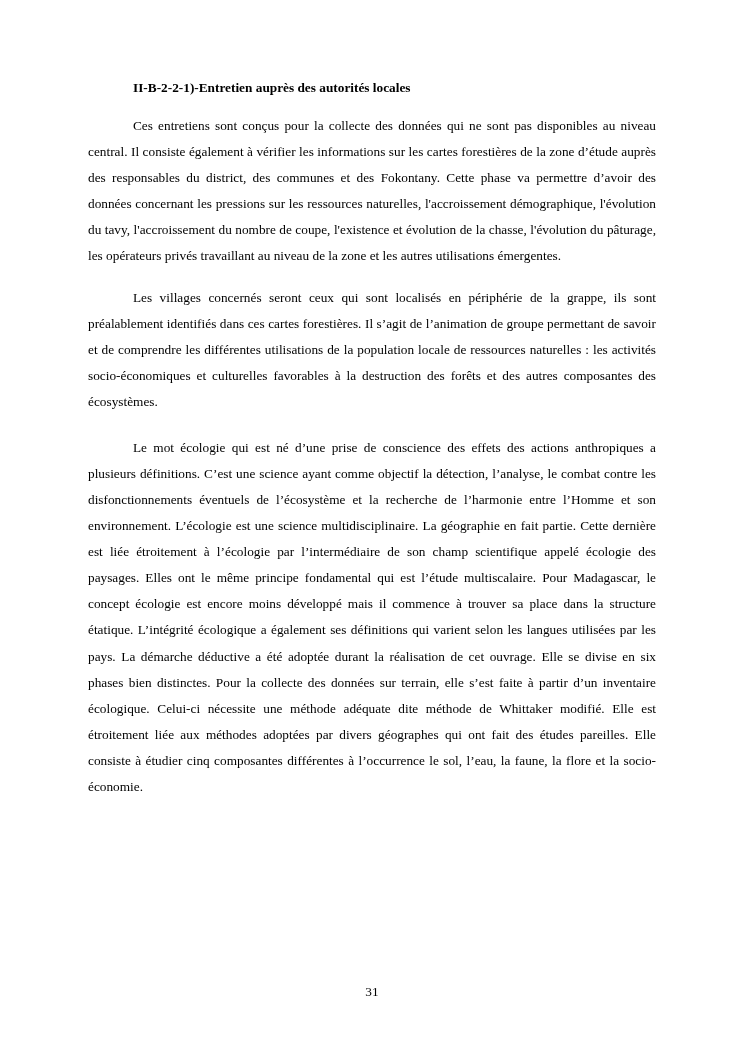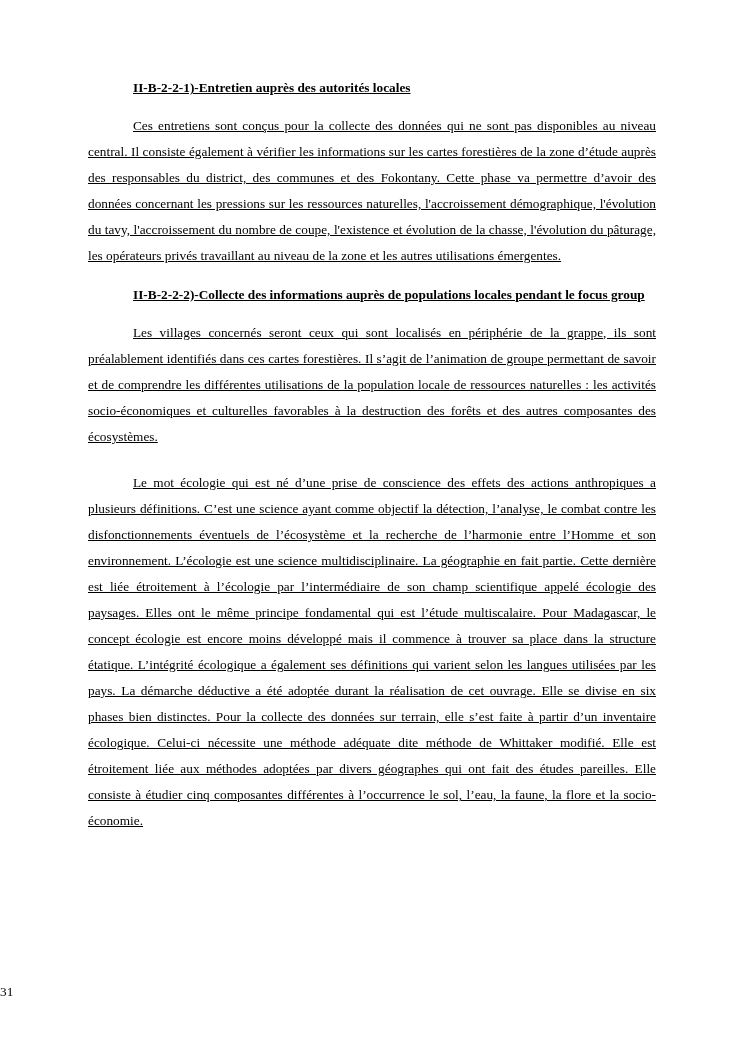--- a/index.html
+++ b/index.html
@@ -24,58 +24,56 @@
     box-sizing: border-box;
     padding: 78px 88px 0 88px;
   }
   .heading {
     font-size: 13.3px;
     font-weight: bold;
     line-height: 1.55;
     text-align: justify;
     text-indent: 45px;
     margin: 0 0 14px 0;
-    text-decoration: underline;
   }
   .heading.no-indent {
     text-indent: 0;
   }
   .para {
     font-size: 13.3px;
     line-height: 1.96;
     text-align: justify;
     text-indent: 45px;
     margin: 0 0 10px 0;
     -webkit-hyphens: none;
     hyphens: none;
-    text-decoration: underline;
   }
   .spacer-sm { height: 6px; }
   .spacer-md { height: 10px; }
   .page-number {
     position: absolute;
     left: 0;
     right: 0;
     top: 985px;
+    text-align: center;
     font-size: 13.3px;
     line-height: 1;
   }
 </style>
 </head>
 <body>
 
 <div class="page">
 
   <p class="heading">II-B-2-2-1)-Entretien auprès des autorités locales</p>
 
   <p class="para">Ces entretiens sont conçus pour la collecte des données qui ne sont pas disponibles au niveau central. Il consiste également à vérifier les informations sur les cartes forestières de la zone d’étude auprès des responsables du district, des communes et des Fokontany. Cette phase va permettre d’avoir des données concernant les pressions sur les ressources naturelles, l'accroissement démographique, l'évolution du tavy, l'accroissement du nombre de coupe, l'existence et évolution de la chasse, l'évolution du pâturage, les opérateurs privés travaillant au niveau de la zone et les autres utilisations émergentes.</p>
 
   <div class="spacer-sm"></div>
 
-  <p class="heading">II-B-2-2-2)-Collecte des informations auprès de populations locales pendant le focus group</p>
 
   <p class="para">Les villages concernés seront ceux qui sont localisés en périphérie de la grappe, ils sont préalablement identifiés dans ces cartes forestières. Il s’agit de l’animation de groupe permettant de savoir et de comprendre les différentes utilisations de la population locale de ressources naturelles : les activités socio-économiques et culturelles favorables à la destruction des forêts et des autres composantes des écosystèmes.</p>
 
   <div class="spacer-md"></div>
 
 
   <p class="para">Le mot écologie qui est né d’une prise de conscience des effets des actions anthropiques a plusieurs définitions. C’est une science ayant comme objectif la détection, l’analyse, le combat contre les disfonctionnements éventuels de l’écosystème et la recherche de l’harmonie entre l’Homme et son environnement. L’écologie est une science multidisciplinaire. La géographie en fait partie. Cette dernière est liée étroitement à l’écologie par l’intermédiaire de son champ scientifique appelé écologie des paysages. Elles ont  le même principe fondamental qui est l’étude multiscalaire. Pour Madagascar, le concept écologie est encore moins développé mais il commence à trouver sa place dans la structure étatique. L’intégrité écologique a également ses définitions qui varient selon les langues utilisées par les pays. La démarche déductive a été  adoptée durant la réalisation de cet ouvrage.  Elle se divise en six phases bien distinctes. Pour la collecte des données sur terrain, elle s’est faite à partir d’un inventaire écologique. Celui-ci nécessite une méthode adéquate dite méthode de Whittaker modifié. Elle est étroitement liée aux méthodes adoptées par divers géographes qui ont fait des études pareilles. Elle consiste à étudier cinq composantes différentes    à l’occurrence le sol, l’eau, la faune, la flore et la socio-économie.</p>
 
 </div>
 

